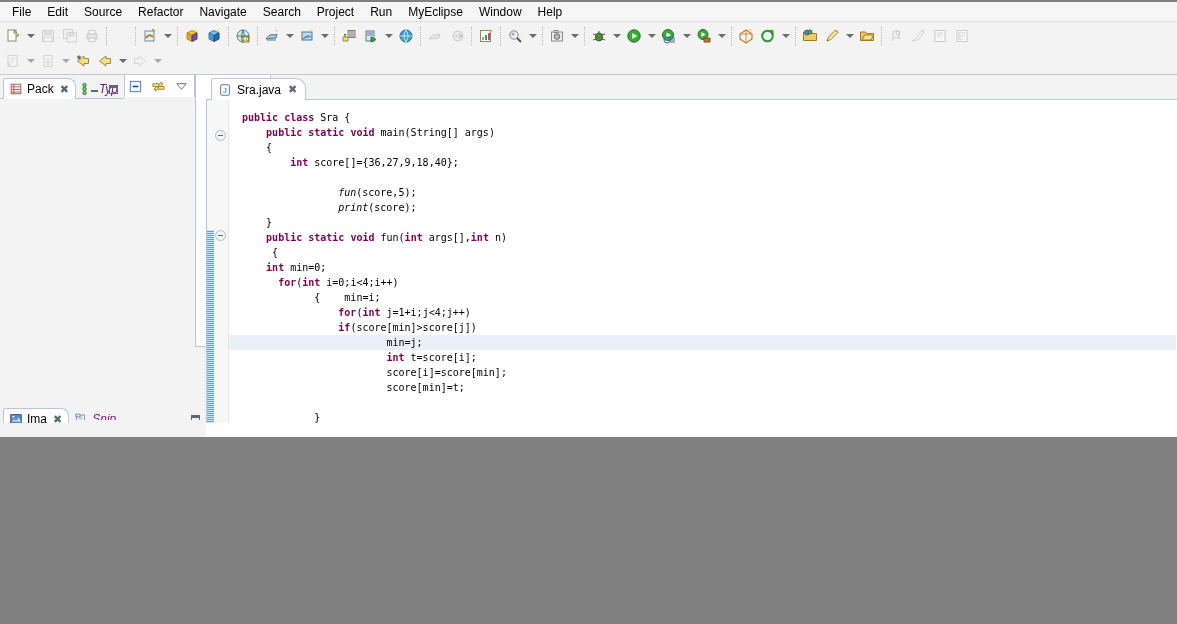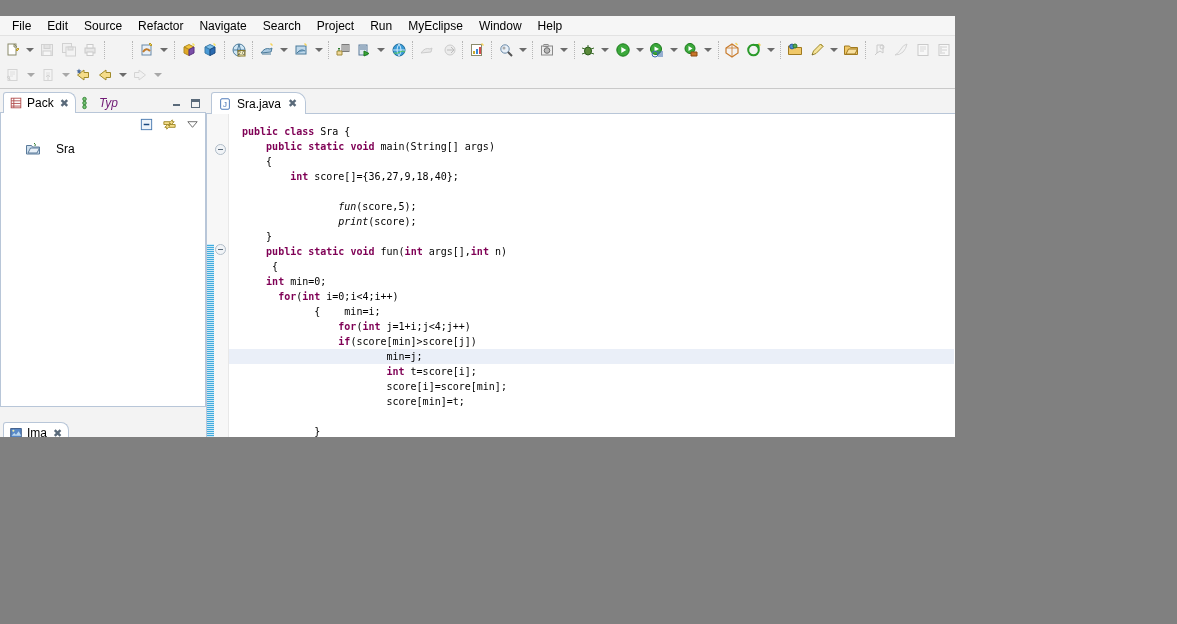--- a/index.html
+++ b/index.html
@@ -10,22 +10,22 @@
     font-family: "Liberation Sans", sans-serif;
     overflow: hidden;
   }
   #app {
     position: relative;
     width: 1177px; height: 624px;
     background: #808080;
   }
   
   #ide {
-    position: absolute; left: 0; top: 16px;
-    width: 955px; height: 437px;
+    position: absolute; left: 0; top: 2px;
+    width: 1177px; height: 437px;
     background: #ffffff;
     overflow: hidden;
   }
   
   #menubar {
     height: 20px;
     background: #f6f6f6;
     border-bottom: 1px solid #e2e2e2;
     display: flex;
     align-items: center;
@@ -178,21 +178,21 @@
   .tree-row {
     display: flex; align-items: center;
     gap: 15px;
     height: 18px;
     padding-left: 24px;
     font-size: 12px;
     color: #000;
     cursor: default;
   }
 
-  #pkgpart { height: 330px; display: flex; flex-direction: column; }
+  #pkgpart { height: 330px; display: flex; flex-direction: row; }
   #pkgpart .tree { height: 272px; flex: none; }
   #bottompart { height: 18px; overflow: hidden; }
   #bottompart .tabbar { background: #f3f3f3; }
 
   
   #editorcol {
     flex: 1;
     display: flex;
     flex-direction: column;
     background: #f3f3f3;

